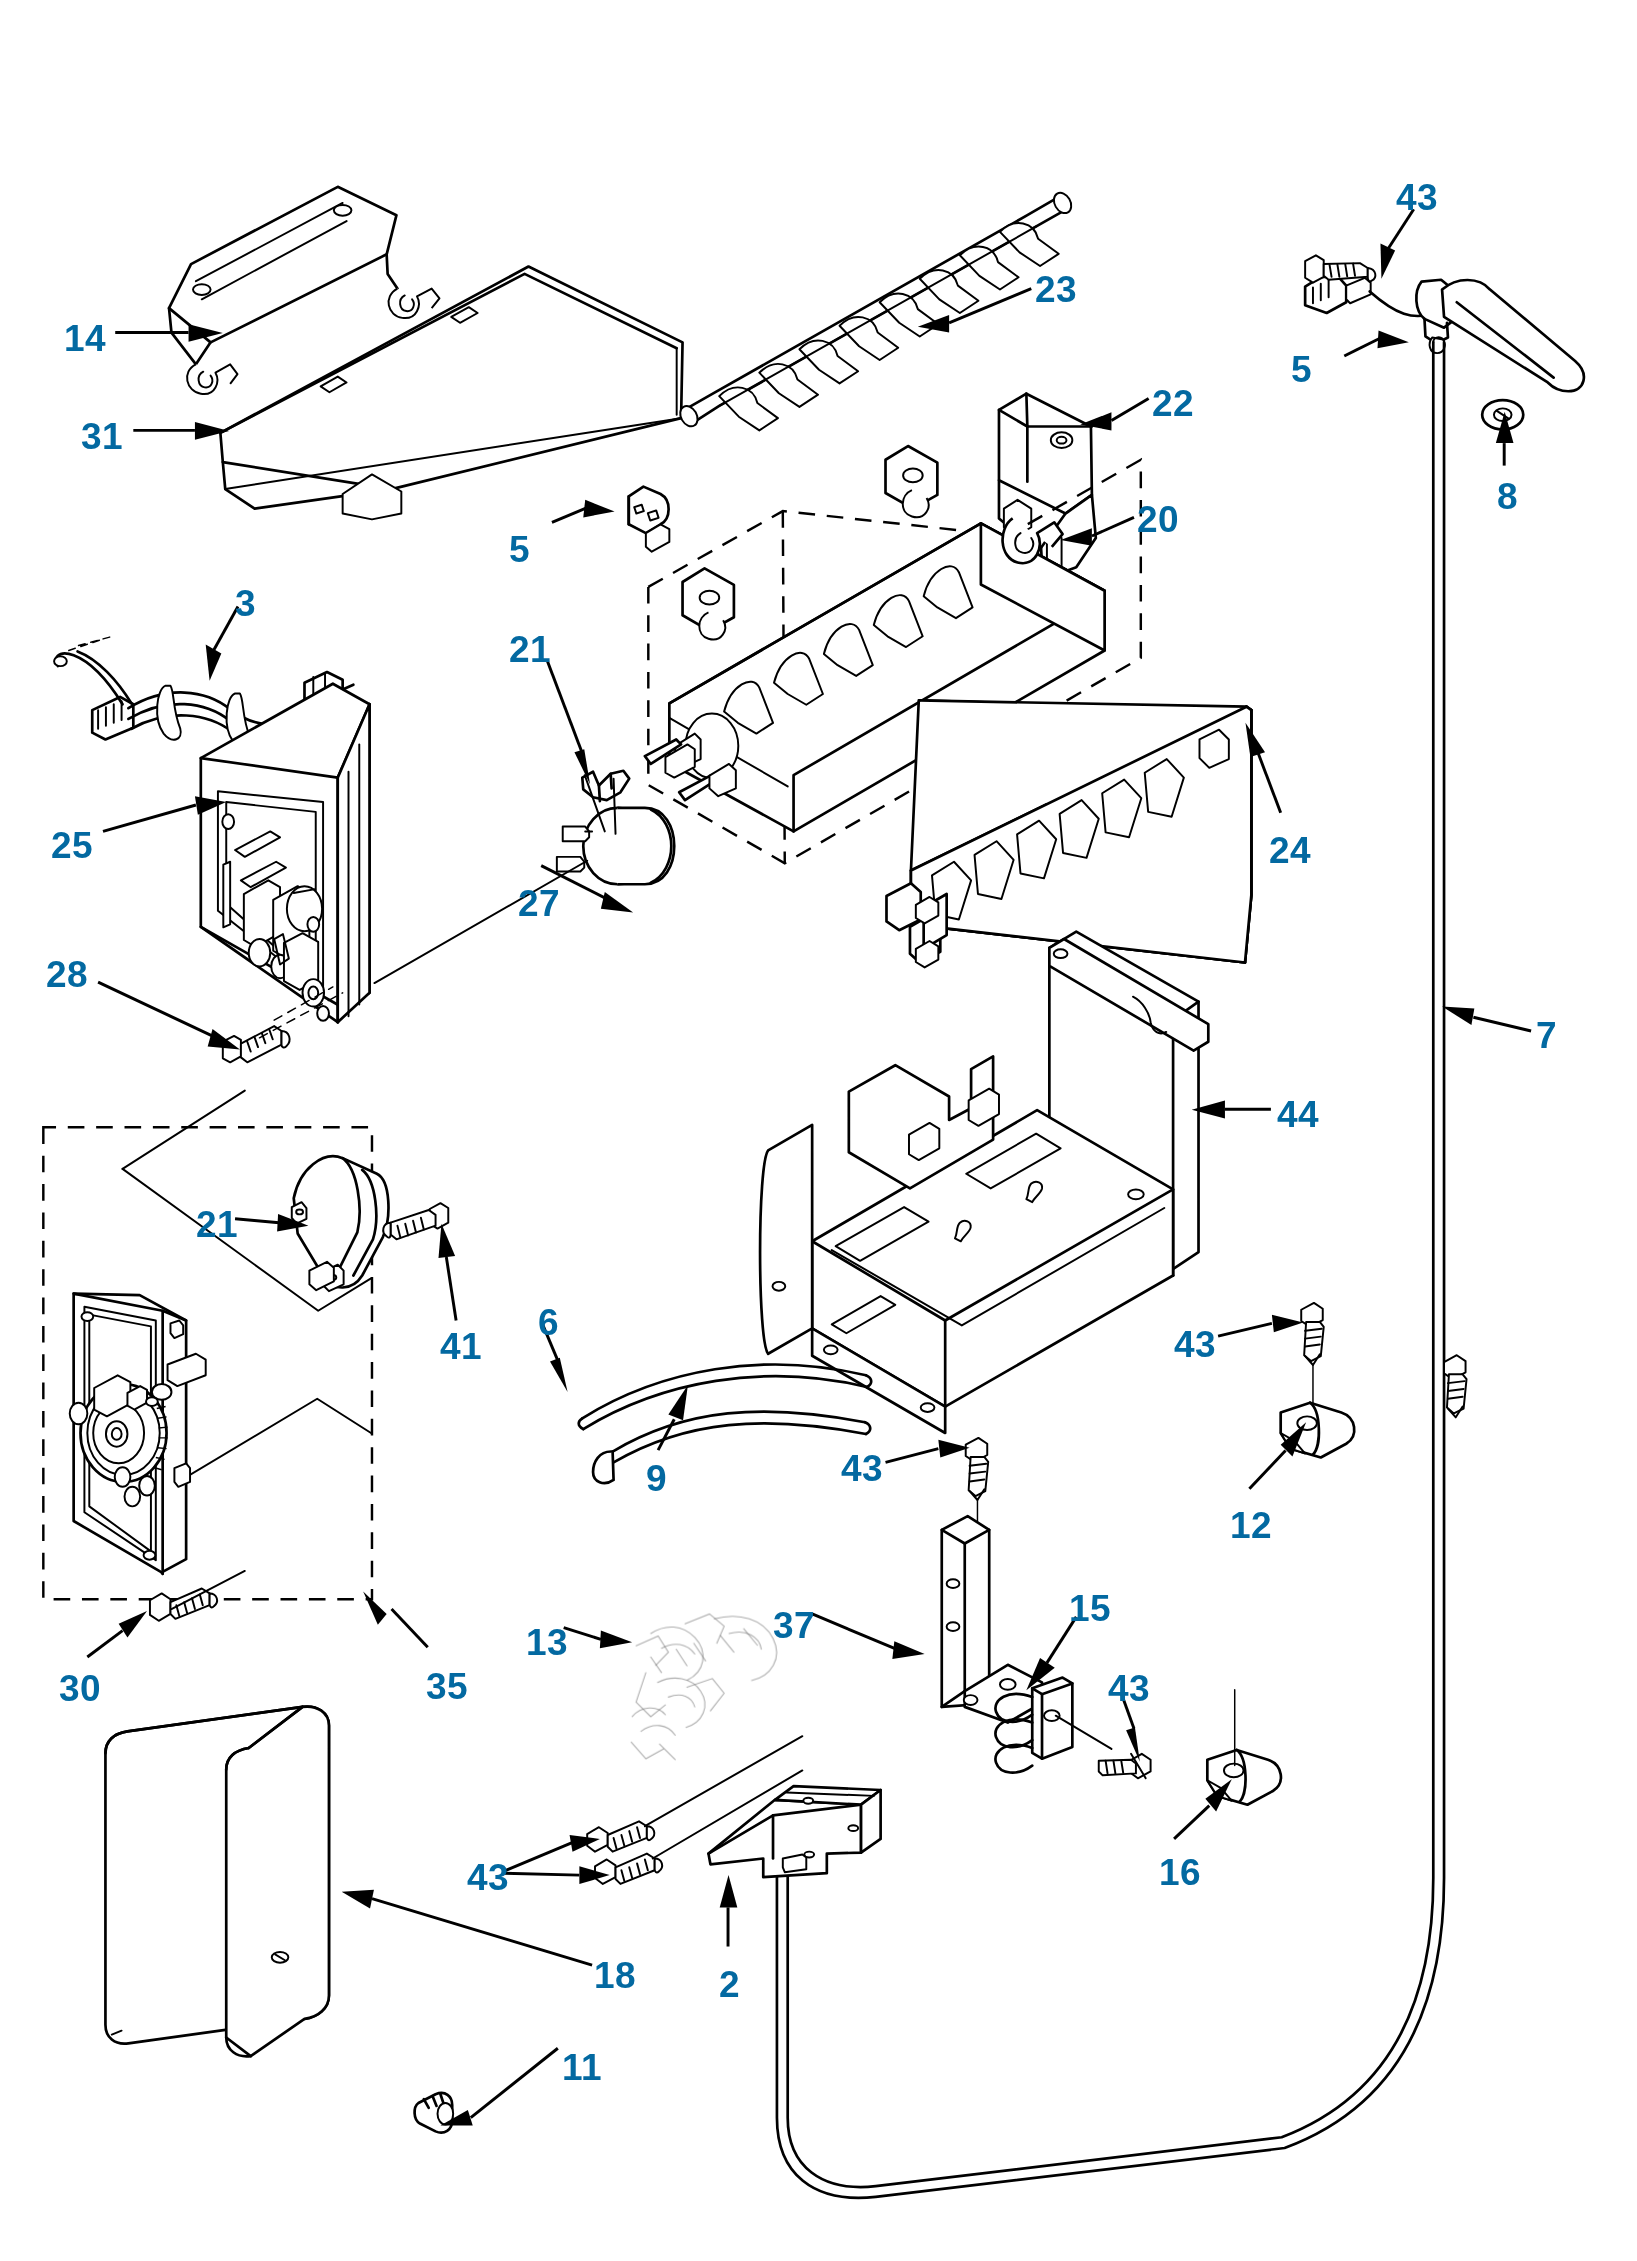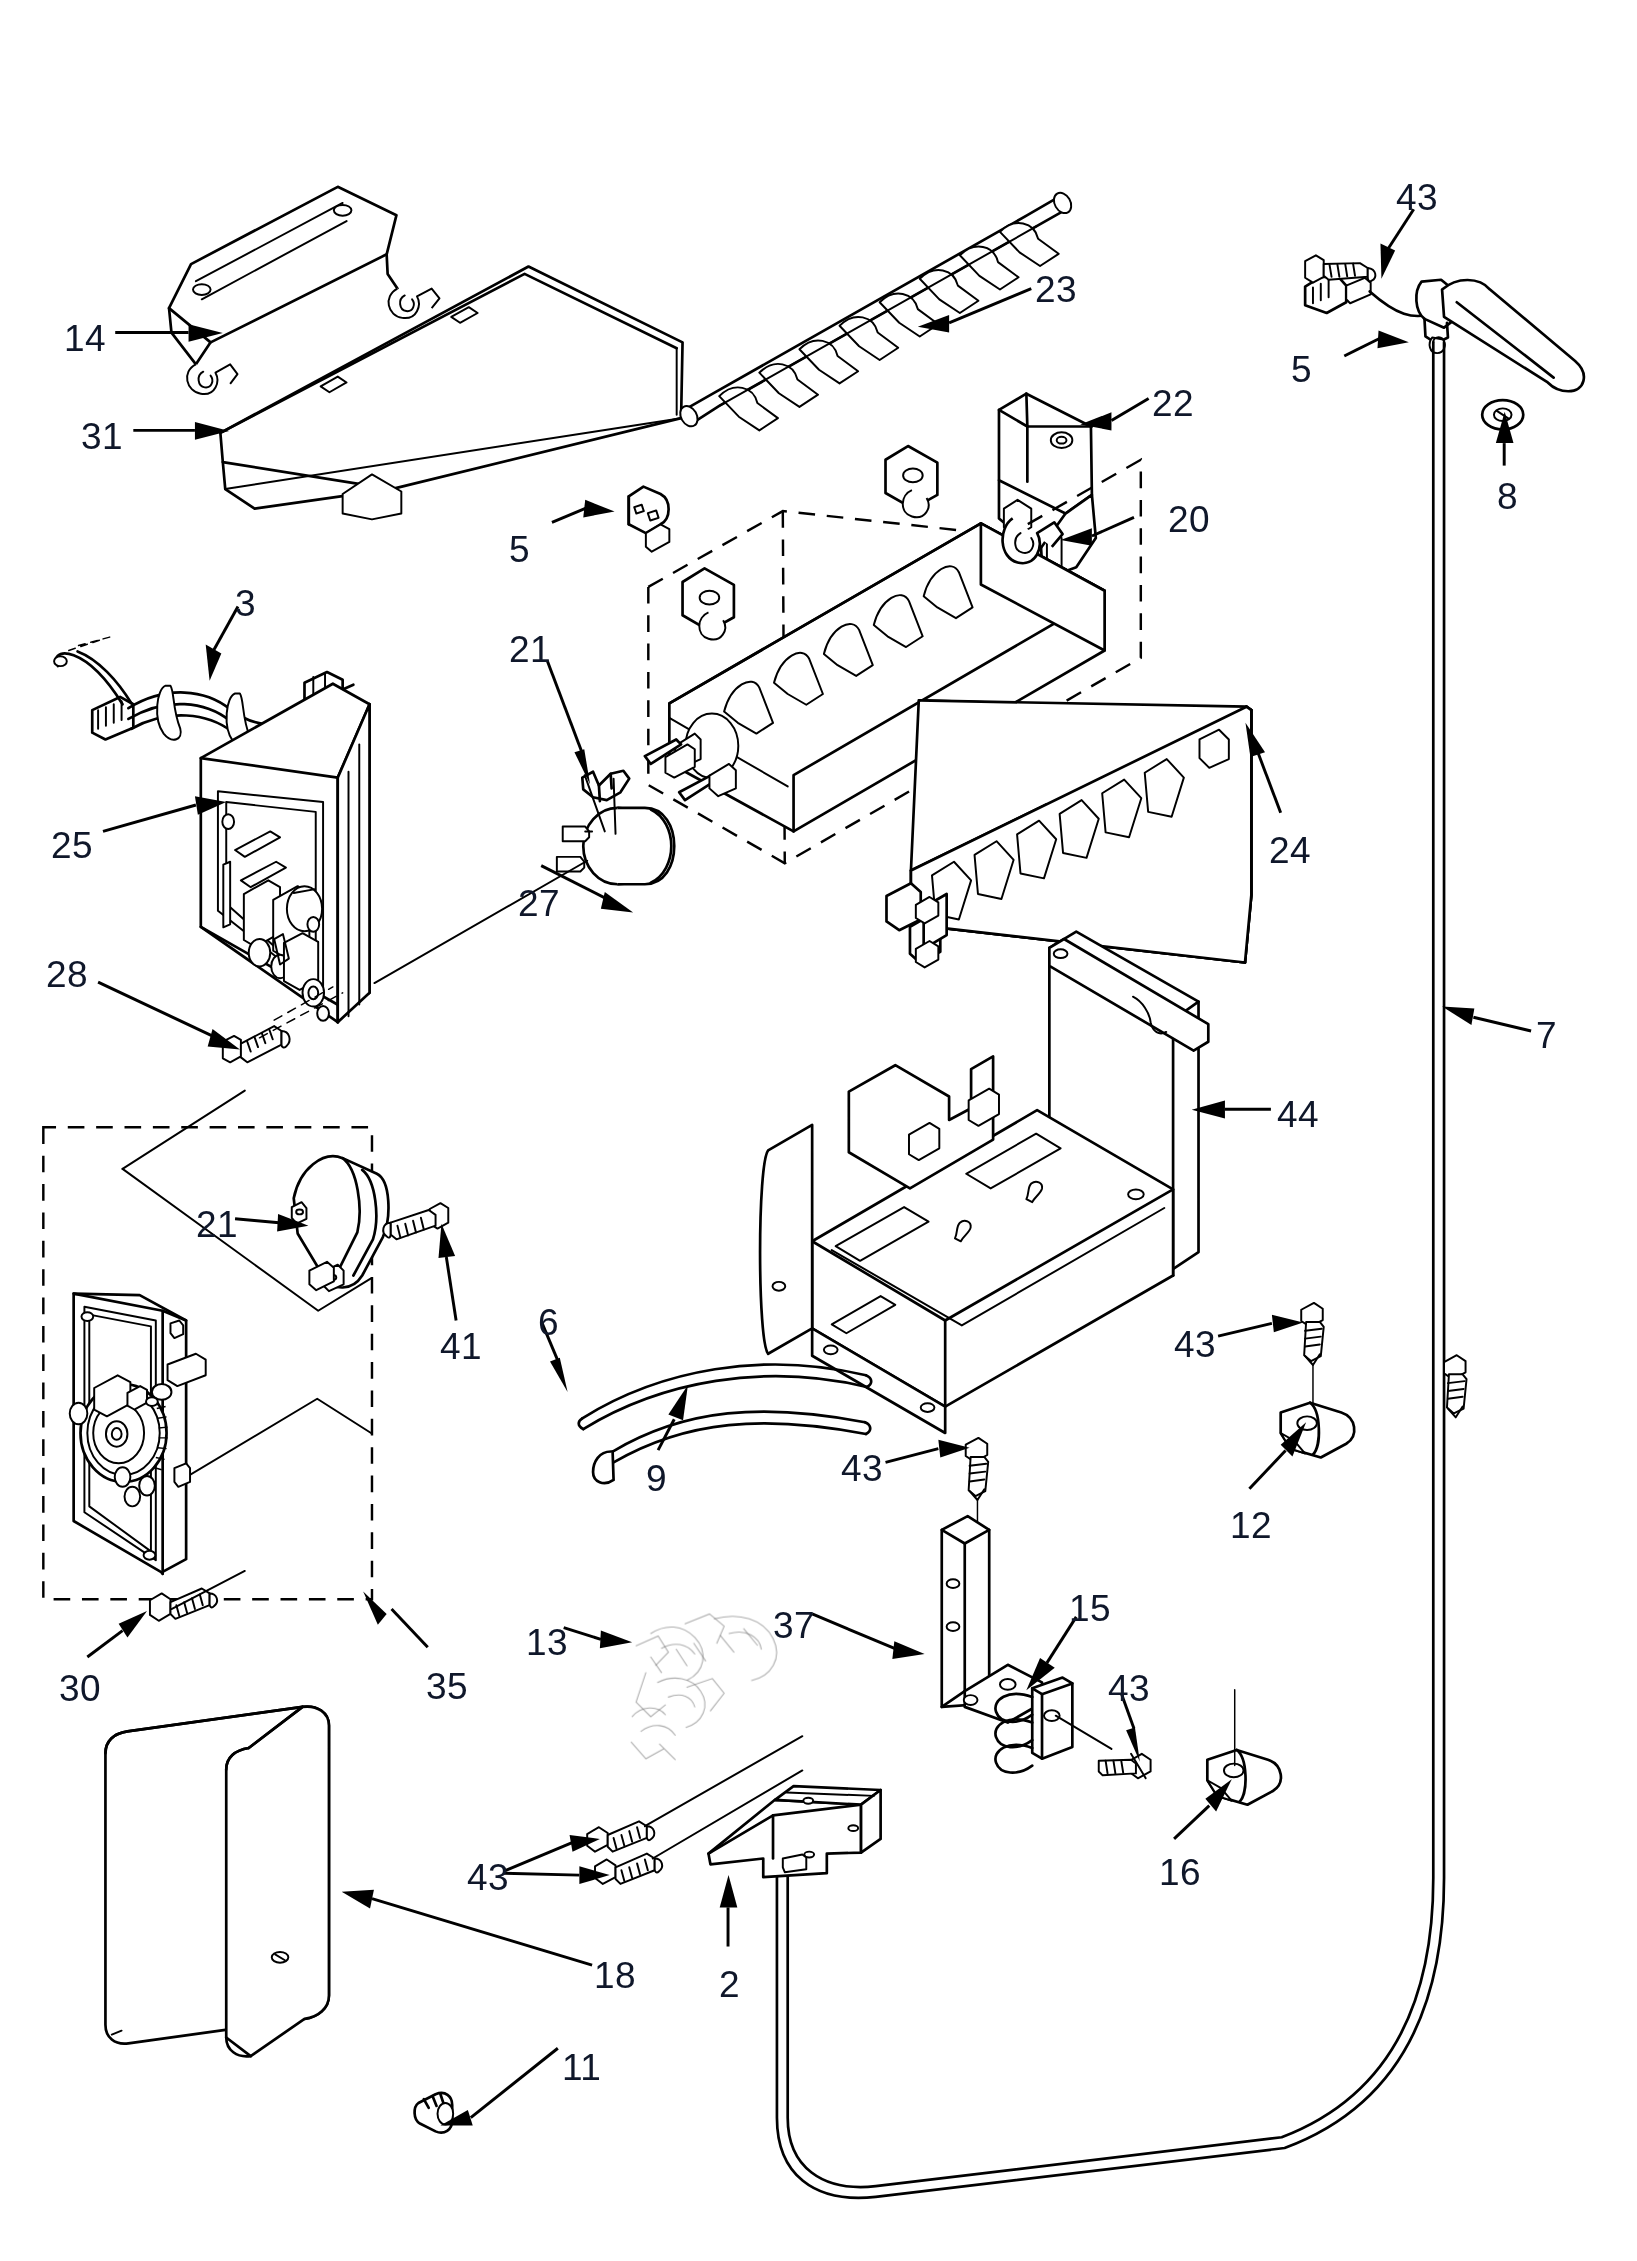--- a/index.html
+++ b/index.html
@@ -22,22 +22,22 @@
     position: absolute;
     left: 0;
     top: 0;
     width: 1638px;
     height: 2261px;
   }
   .callout {
     position: absolute;
     font-family: "Liberation Sans", sans-serif;
     font-size: 37px;
-    font-weight: 400;
-    color: #0f172a;
+    font-weight: 700;
+    color: #0369a1;
     line-height: 1;
     white-space: nowrap;
     letter-spacing: 0.5px;
     user-select: none;
   }
   .ln  { fill: none; stroke: #000; stroke-width: 4;  stroke-linecap: round; stroke-linejoin: round; }
   .ln2 { fill: none; stroke: #000; stroke-width: 5.5; stroke-linecap: round; stroke-linejoin: round; }
   .lnT { fill: none; stroke: #000; stroke-width: 3;  stroke-linecap: round; stroke-linejoin: round; }
   .fillw { fill: #ffffff; stroke: #000; stroke-width: 4; stroke-linejoin: round; }
   .fillw2 { fill: #ffffff; stroke: #000; stroke-width: 5.5; stroke-linejoin: round; }
@@ -689,21 +689,21 @@
 <div class="callout" style="left:64px;  top:320px;">14</div>
 <div class="callout" style="left:81px;  top:418px;">31</div>
 <div class="callout" style="left:235px;  top:585px;">3</div>
 <div class="callout" style="left:51px;  top:827px;">25</div>
 <div class="callout" style="left:46px;   top:956px;">28</div>
 <div class="callout" style="left:509px; top:631px;">21</div>
 <div class="callout" style="left:518px; top:885px;">27</div>
 <div class="callout" style="left:509px; top:531px;">5</div>
 <div class="callout" style="left:1035px; top:271px;">23</div>
 <div class="callout" style="left:1152px; top:385px;">22</div>
-<div class="callout" style="left:1137px; top:501px;margin-left:31px;">20</div>
+<div class="callout" style="left:1137px; top:501px;">20</div>
 <div class="callout" style="left:1269px; top:832px;">24</div>
 <div class="callout" style="left:1396px; top:179px;">43</div>
 <div class="callout" style="left:1291px; top:351px;">5</div>
 <div class="callout" style="left:1497px; top:478px;">8</div>
 <div class="callout" style="left:1536px; top:1017px;">7</div>
 <div class="callout" style="left:1277px; top:1096px;">44</div>
 <div class="callout" style="left:196px;  top:1206px;">21</div>
 <div class="callout" style="left:440px;  top:1328px;">41</div>
 <div class="callout" style="left:538px; top:1304px;">6</div>
 <div class="callout" style="left:646px; top:1460px;">9</div>

